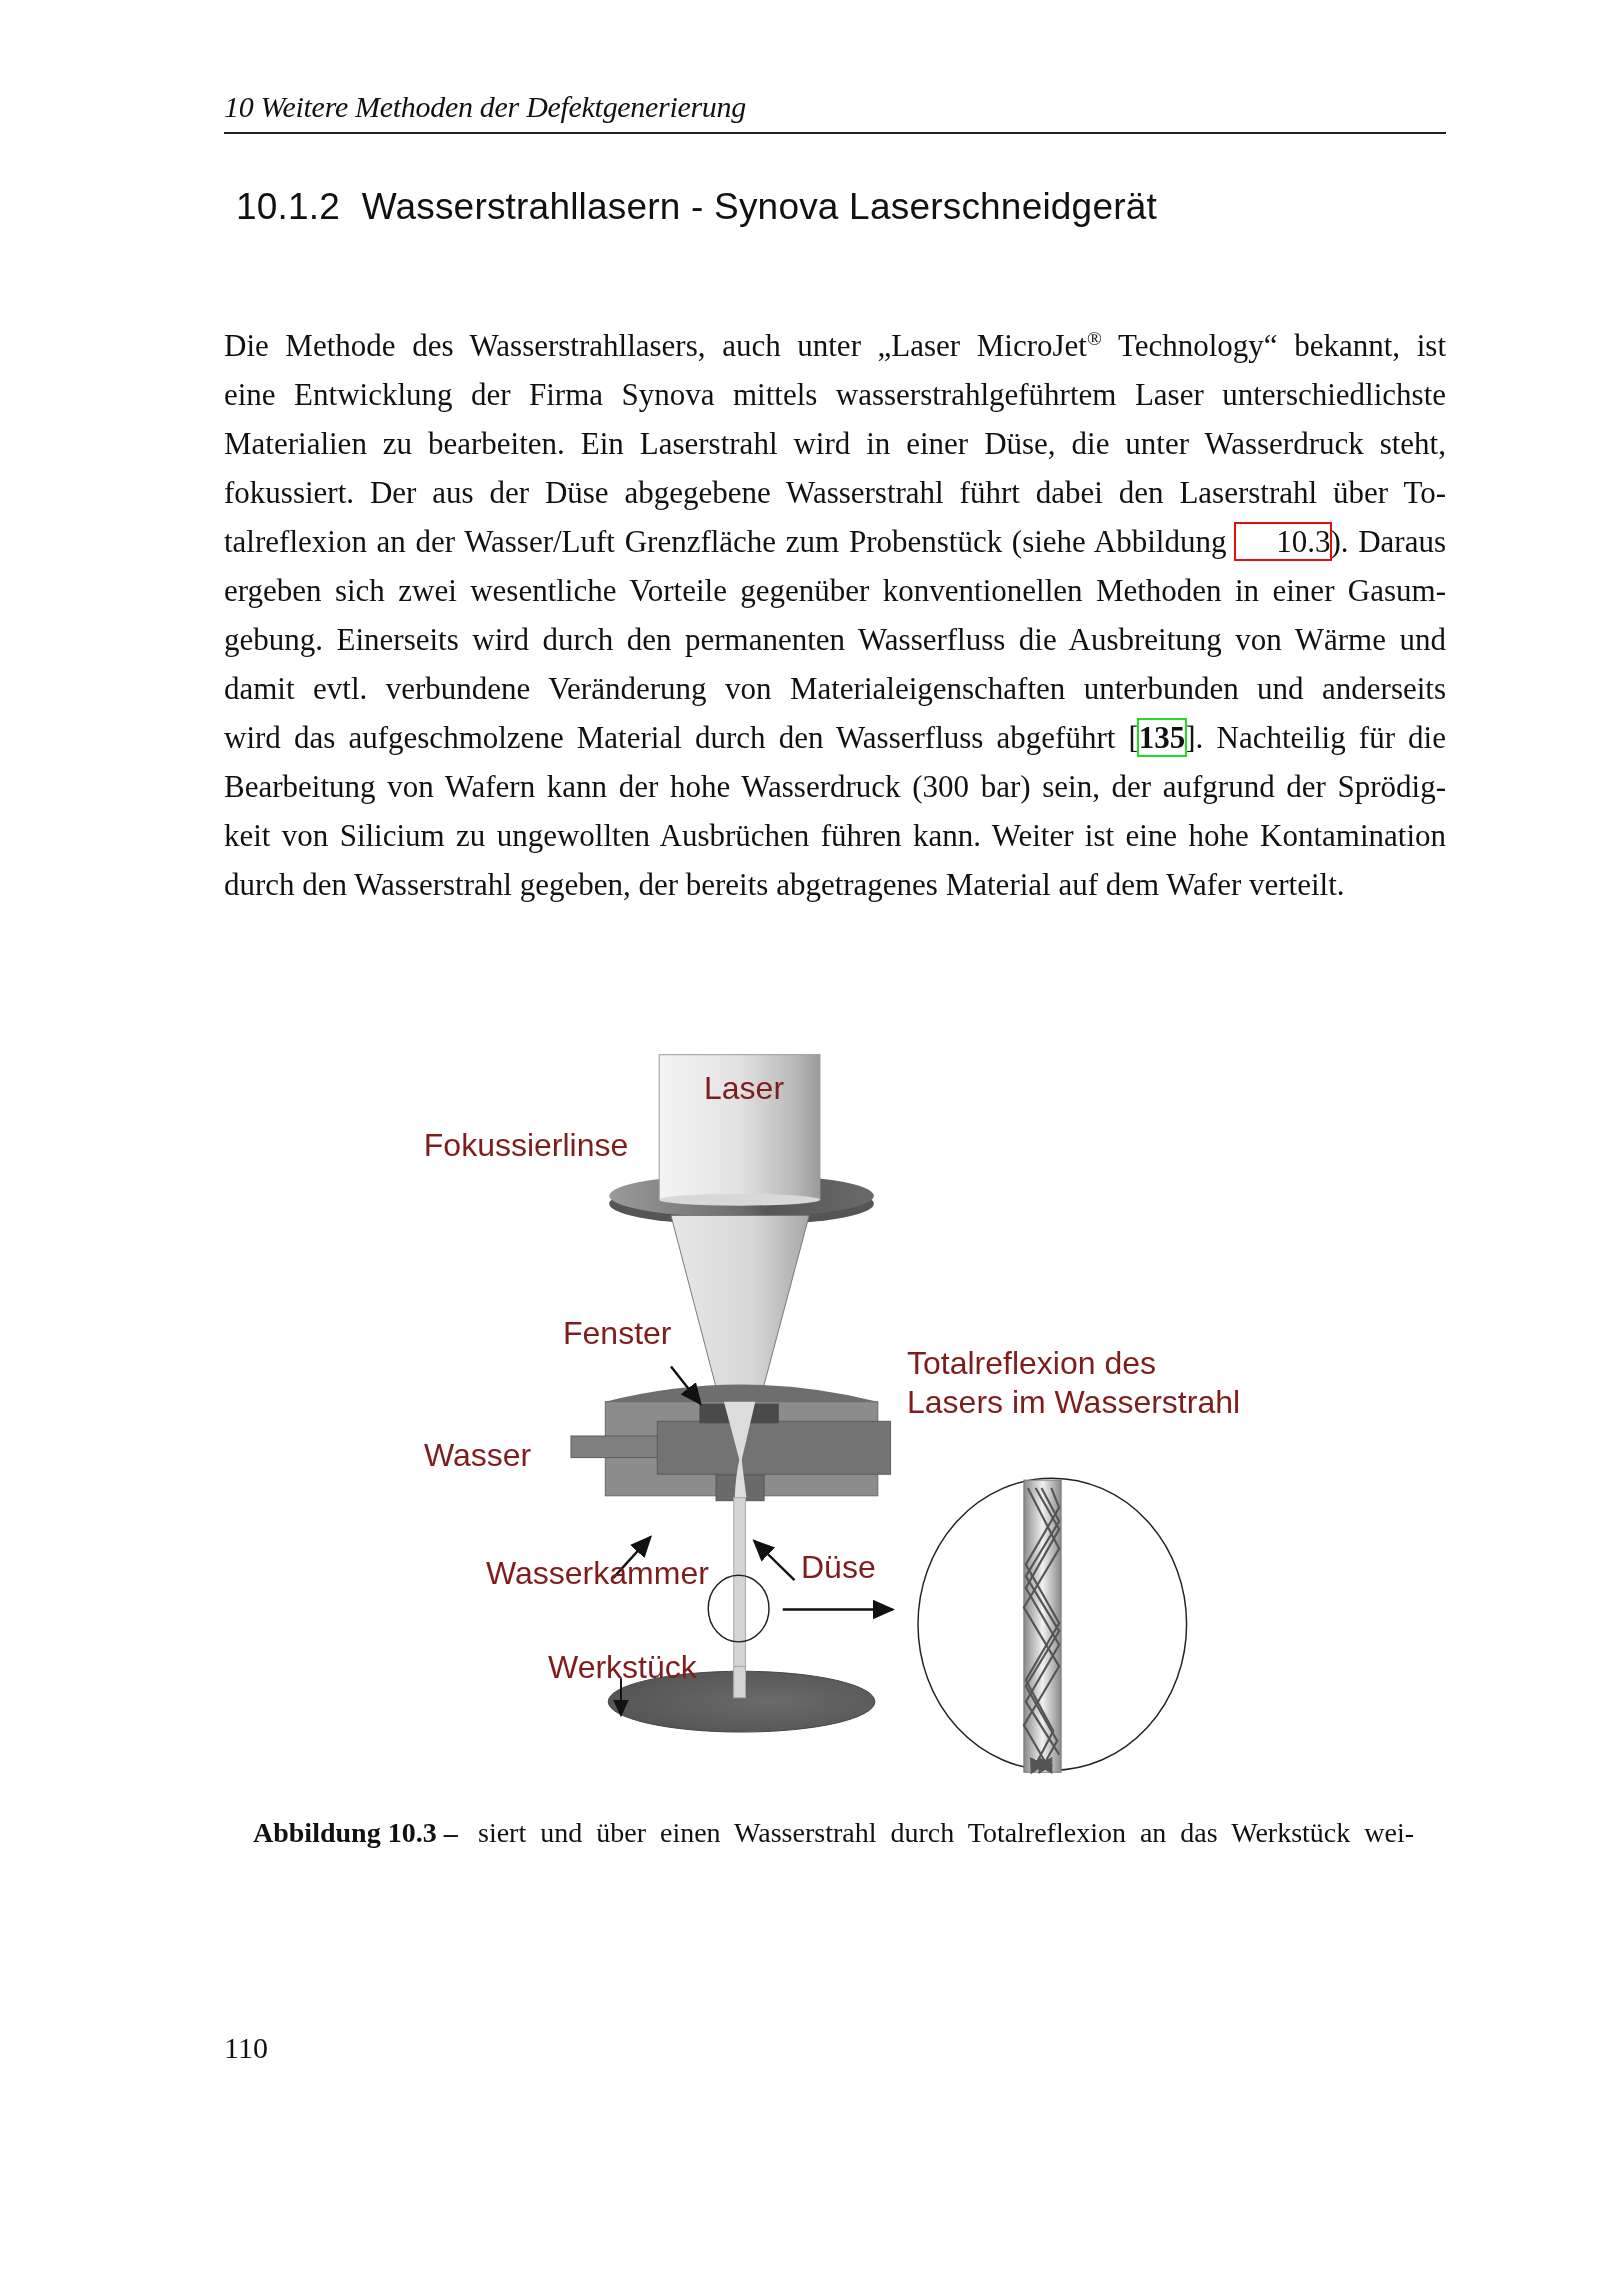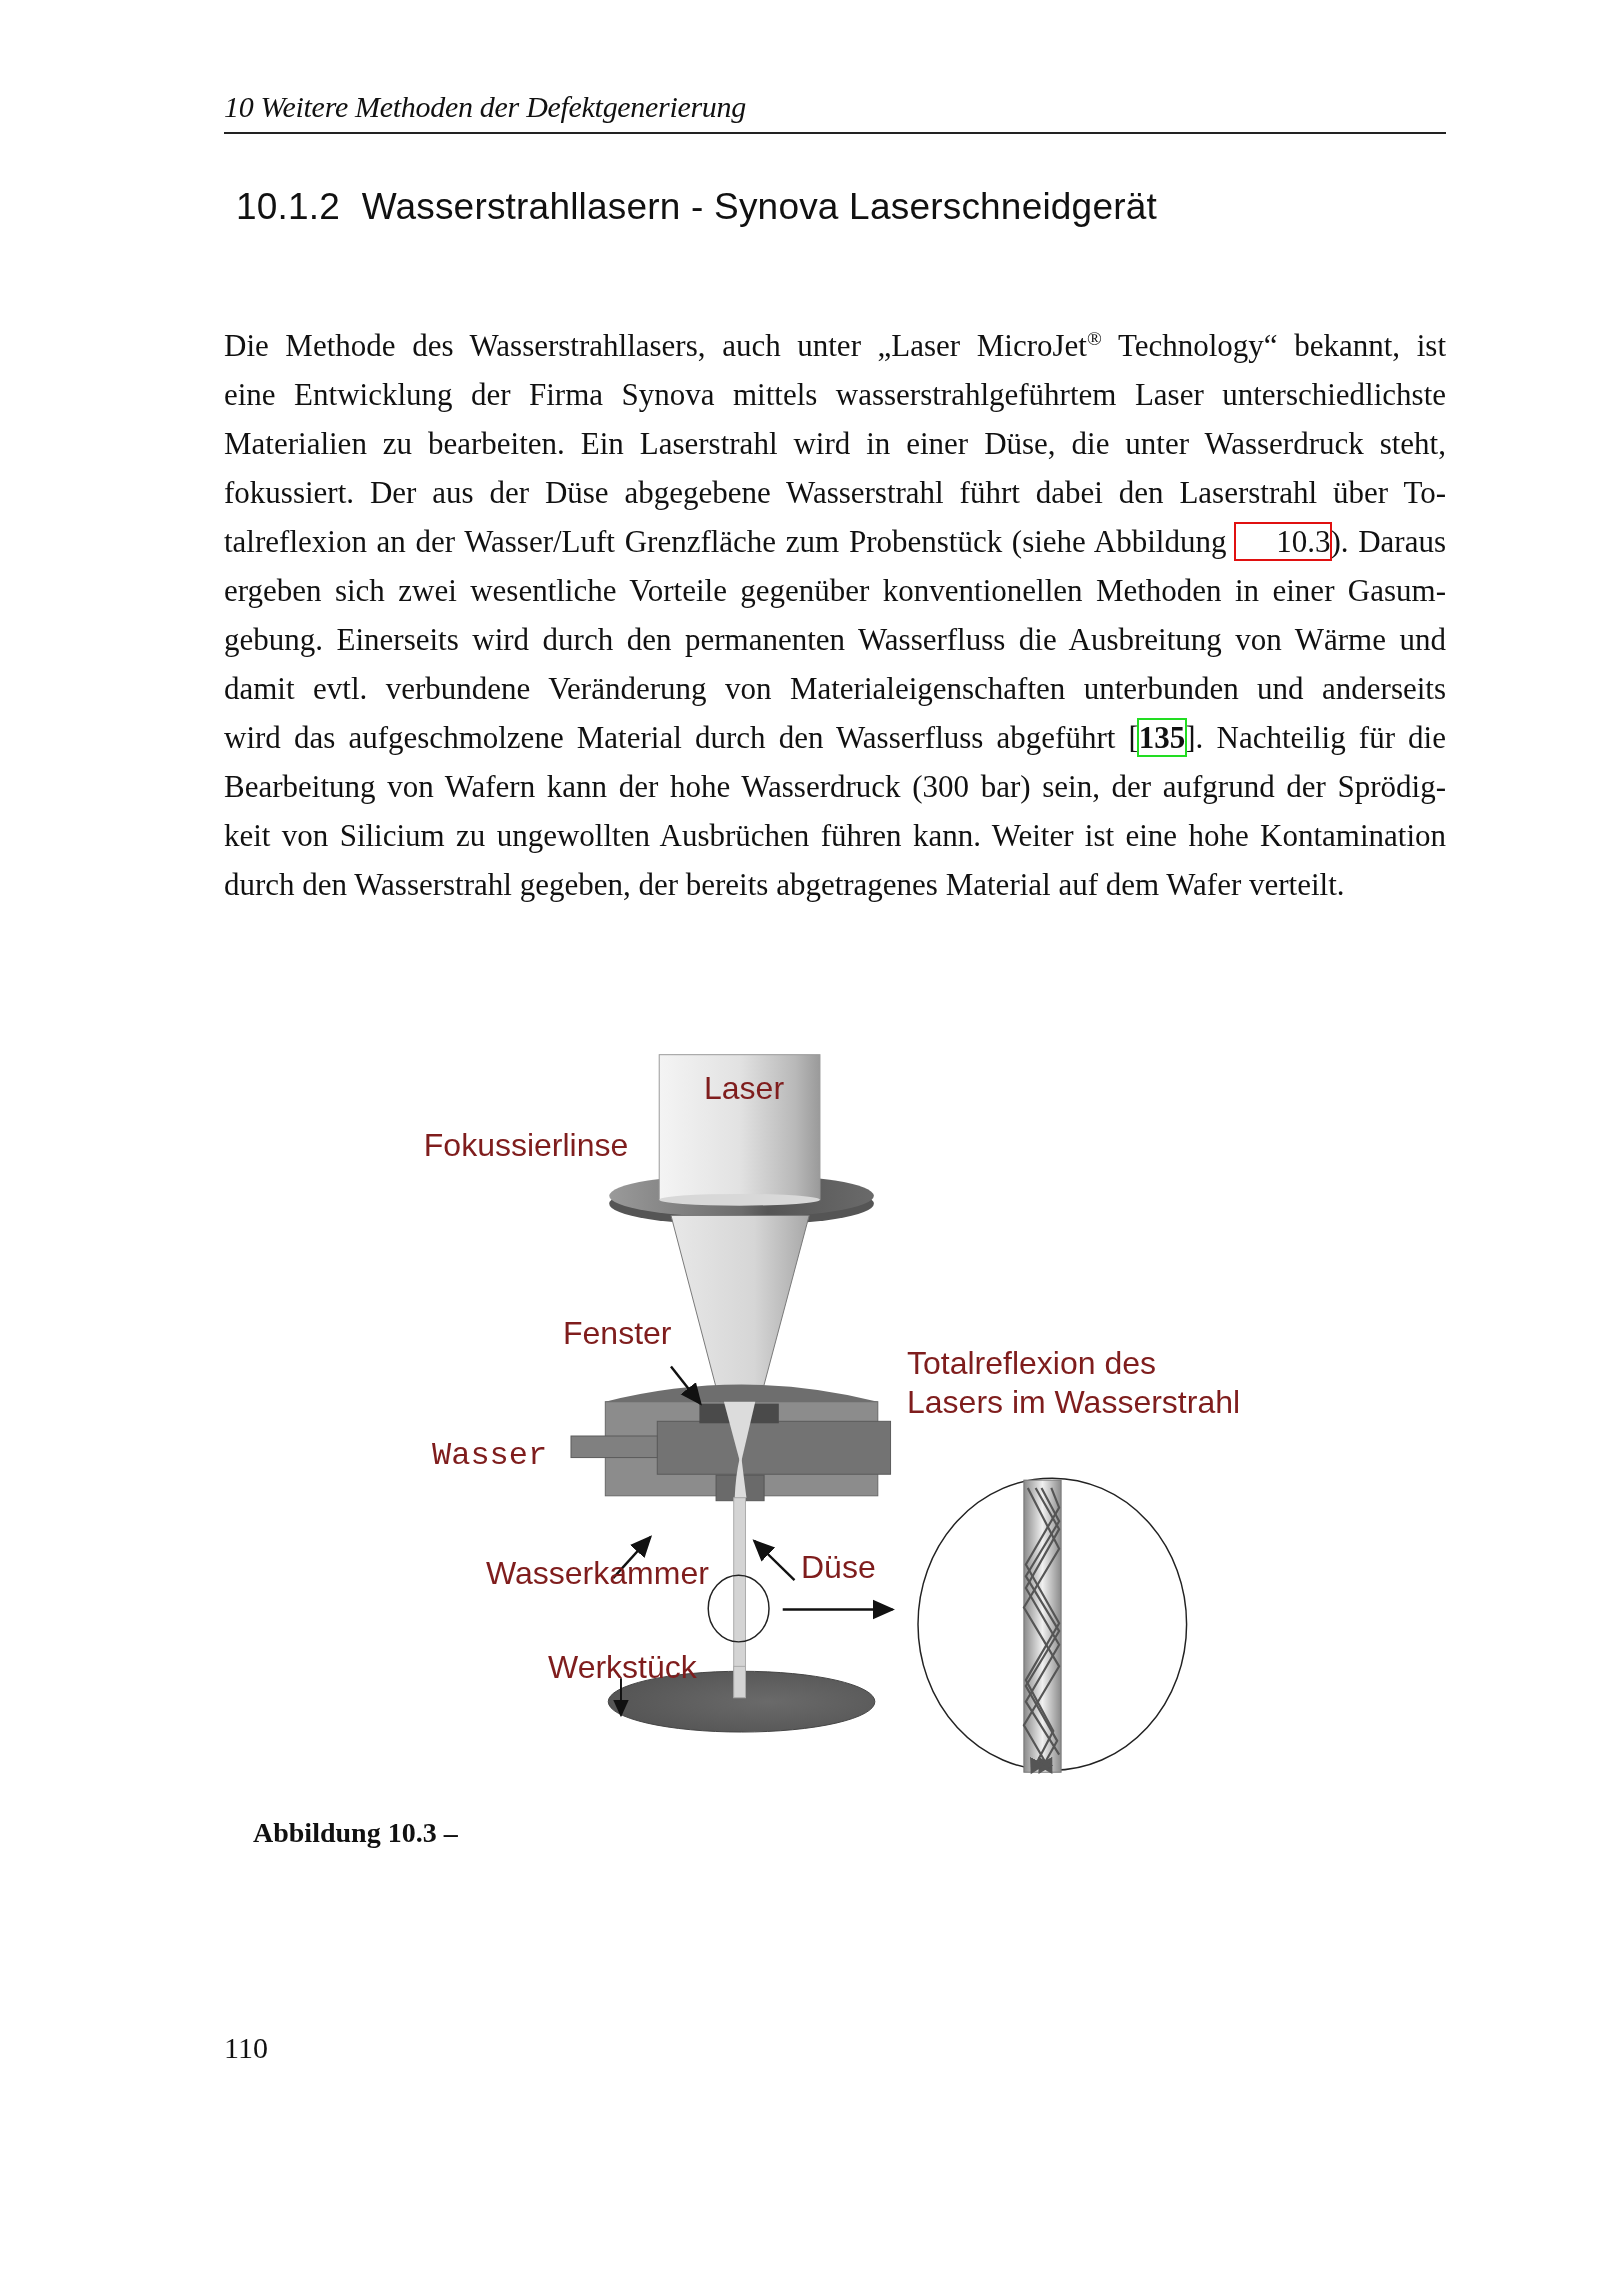--- a/index.html
+++ b/index.html
@@ -139,28 +139,29 @@
 
     <line x1="264" y1="334" x2="294" y2="372" stroke="#111" stroke-width="2.5" marker-end="url(#arrowHead)"></line>
     <line x1="205" y1="550" x2="243" y2="508" stroke="#111" stroke-width="2.5" marker-end="url(#arrowHead)"></line>
     <line x1="390" y1="552" x2="349" y2="512" stroke="#111" stroke-width="2.5" marker-end="url(#arrowHead)"></line>
     <line x1="213" y1="652" x2="213" y2="690" stroke="#111" stroke-width="2" marker-end="url(#arrowHead)"></line>
   </svg>
 
   <div class="fig-label" style="left:292px; top:31px;">Laser</div>
   <div class="fig-label" style="left:11.8px; top:88px;">Fokussierlinse</div>
   <div class="fig-label" style="left:151px; top:276px;">Fenster</div>
-  <div class="fig-label" style="left:20px; top:398px;font-family:Liberation Mono, monospace;">Wasser</div>
+  <div class="fig-label" style="left:12px; top:398px;">Wasser</div>
   <div class="fig-label" style="left:74px; top:516px;">Wasserkammer</div>
   <div class="fig-label" style="left:389px; top:510px;">Düse</div>
   <div class="fig-label" style="left:136px; top:610px;">Werkstück</div>
   <div class="fig-label" style="left:495px; top:306px;">Totalreflexion des</div>
   <div class="fig-label" style="left:495px; top:345px;">Lasers im Wasserstrahl</div>
 </div>
 
 <div class="caption">
   <span class="cap-label">Abbildung 10.3 –</span>
   <div class="cap-text">
+    <span class="line">siert und über einen Wasserstrahl durch Totalreflexion an das Werkstück wei-</span>
   </div>
 </div>
 
 <div class="page-number">110</div>
 
 
 </body></html>

